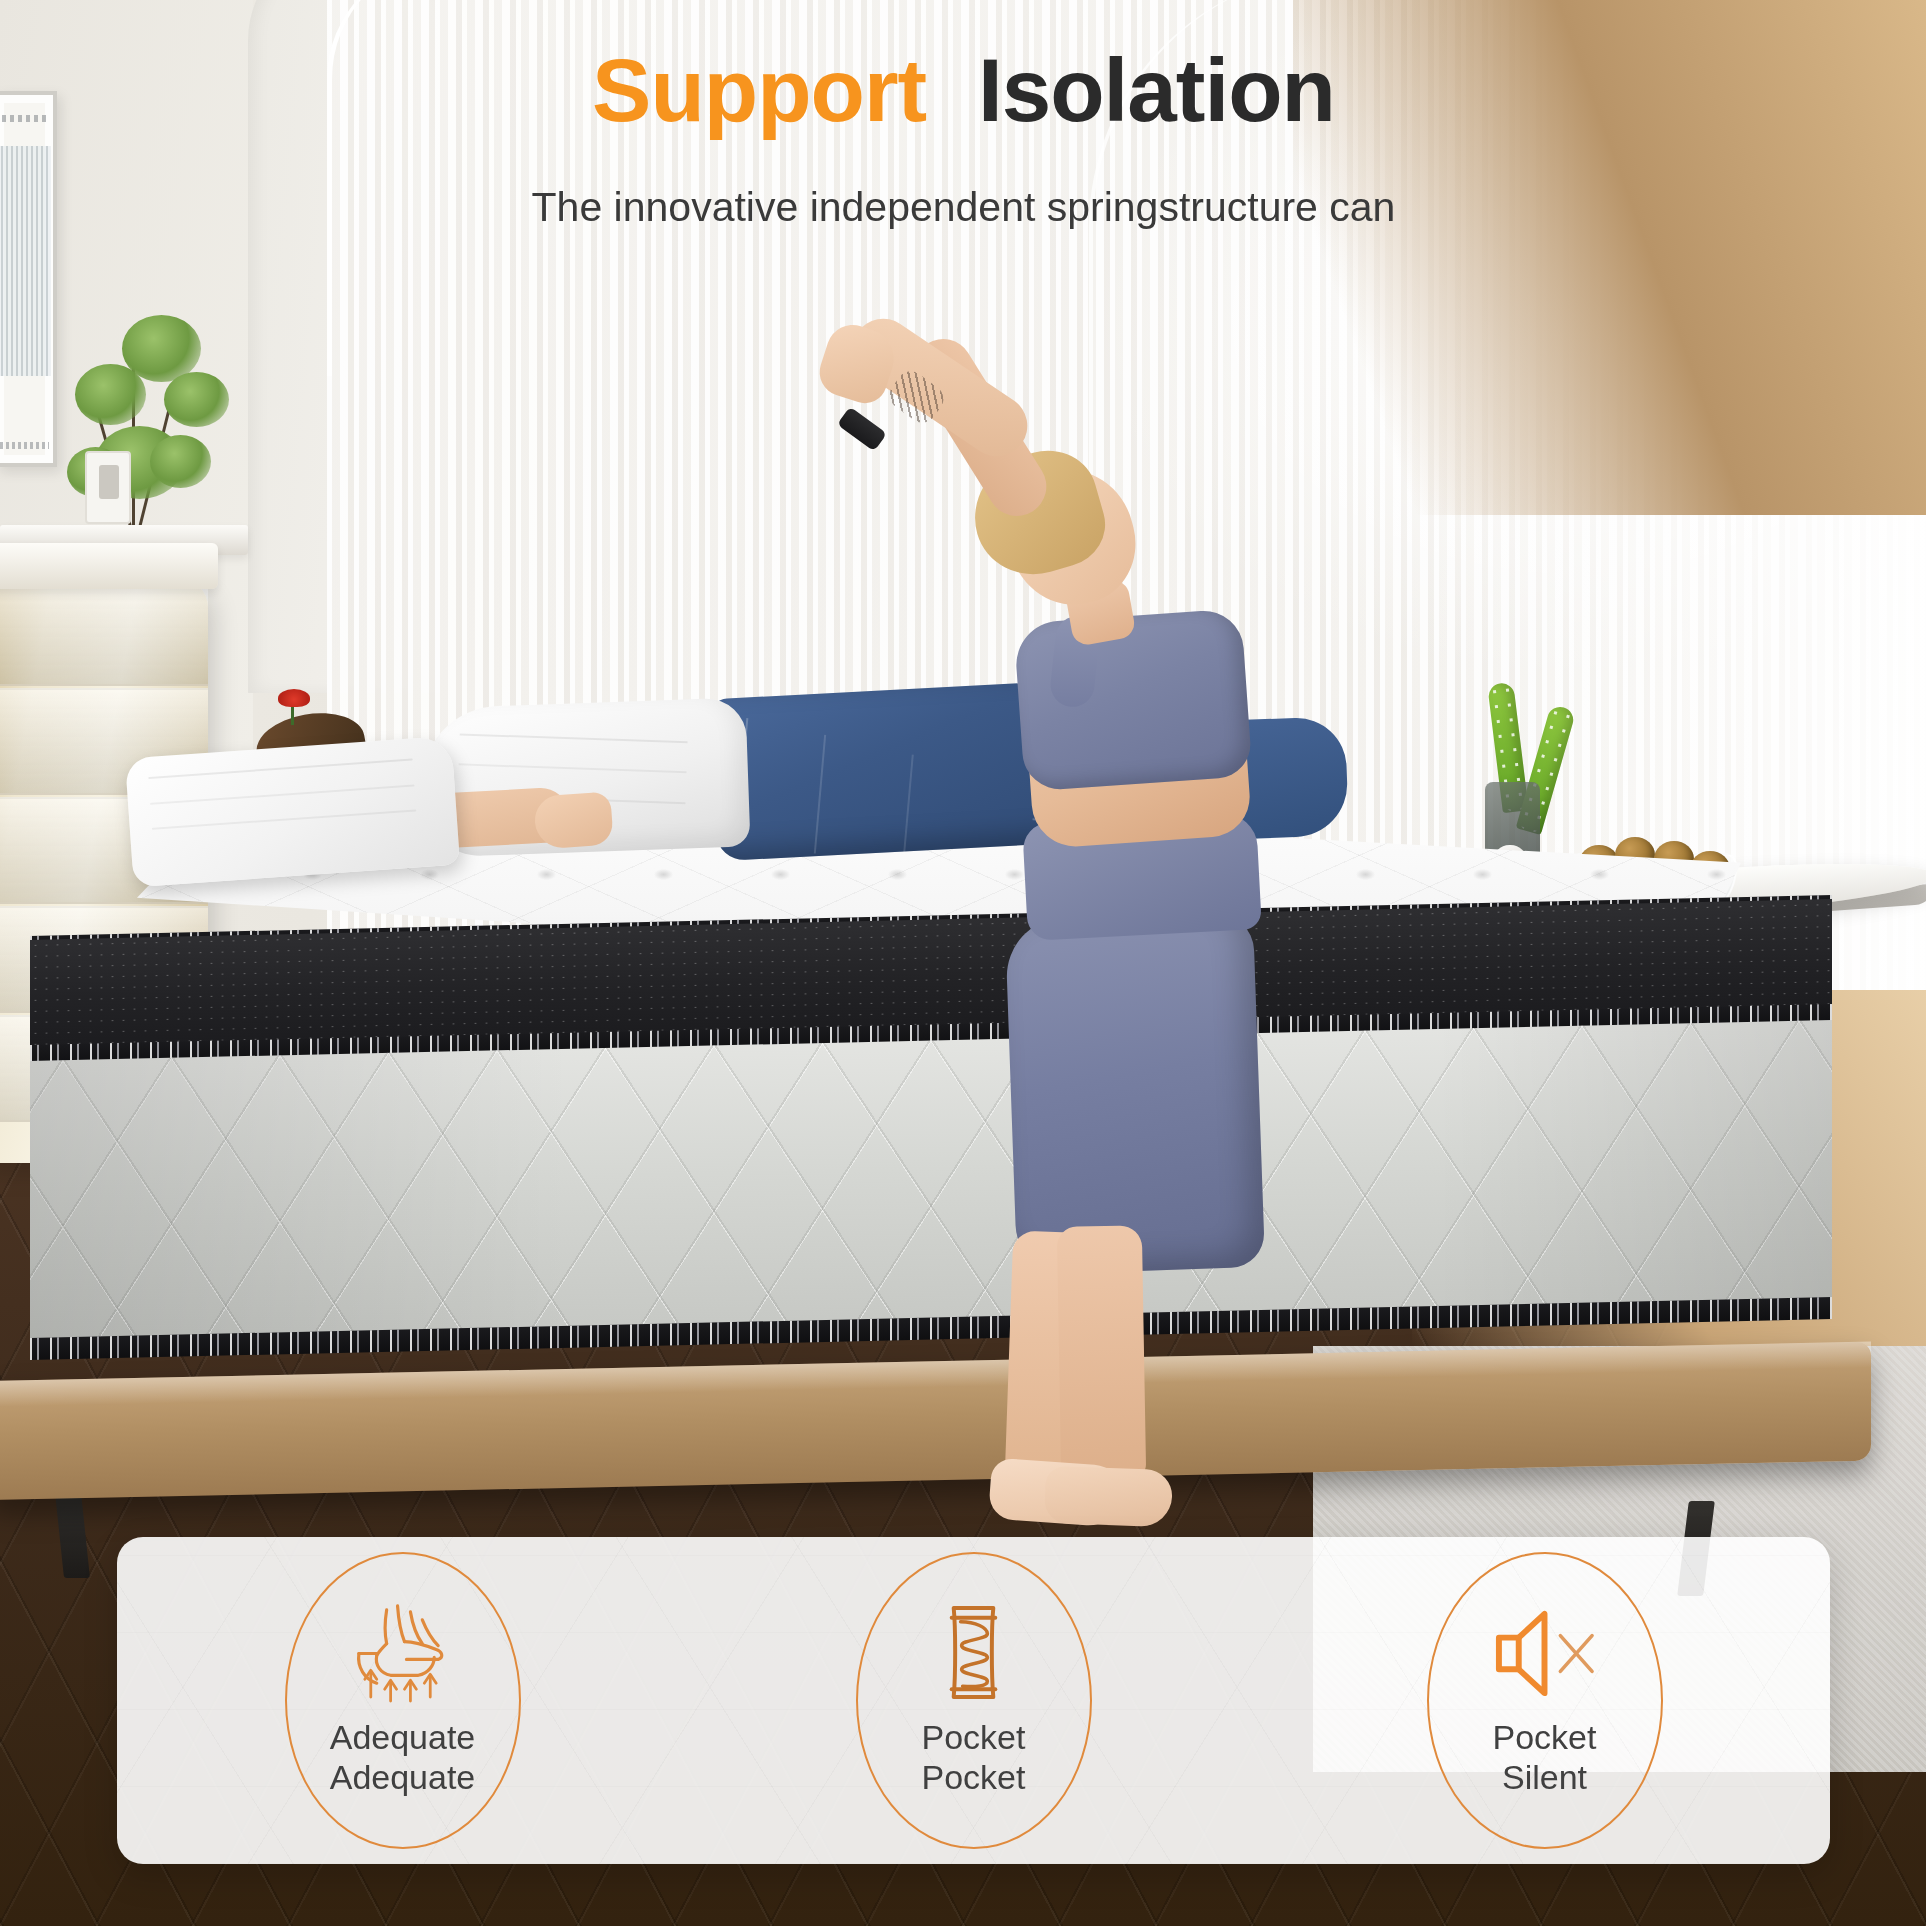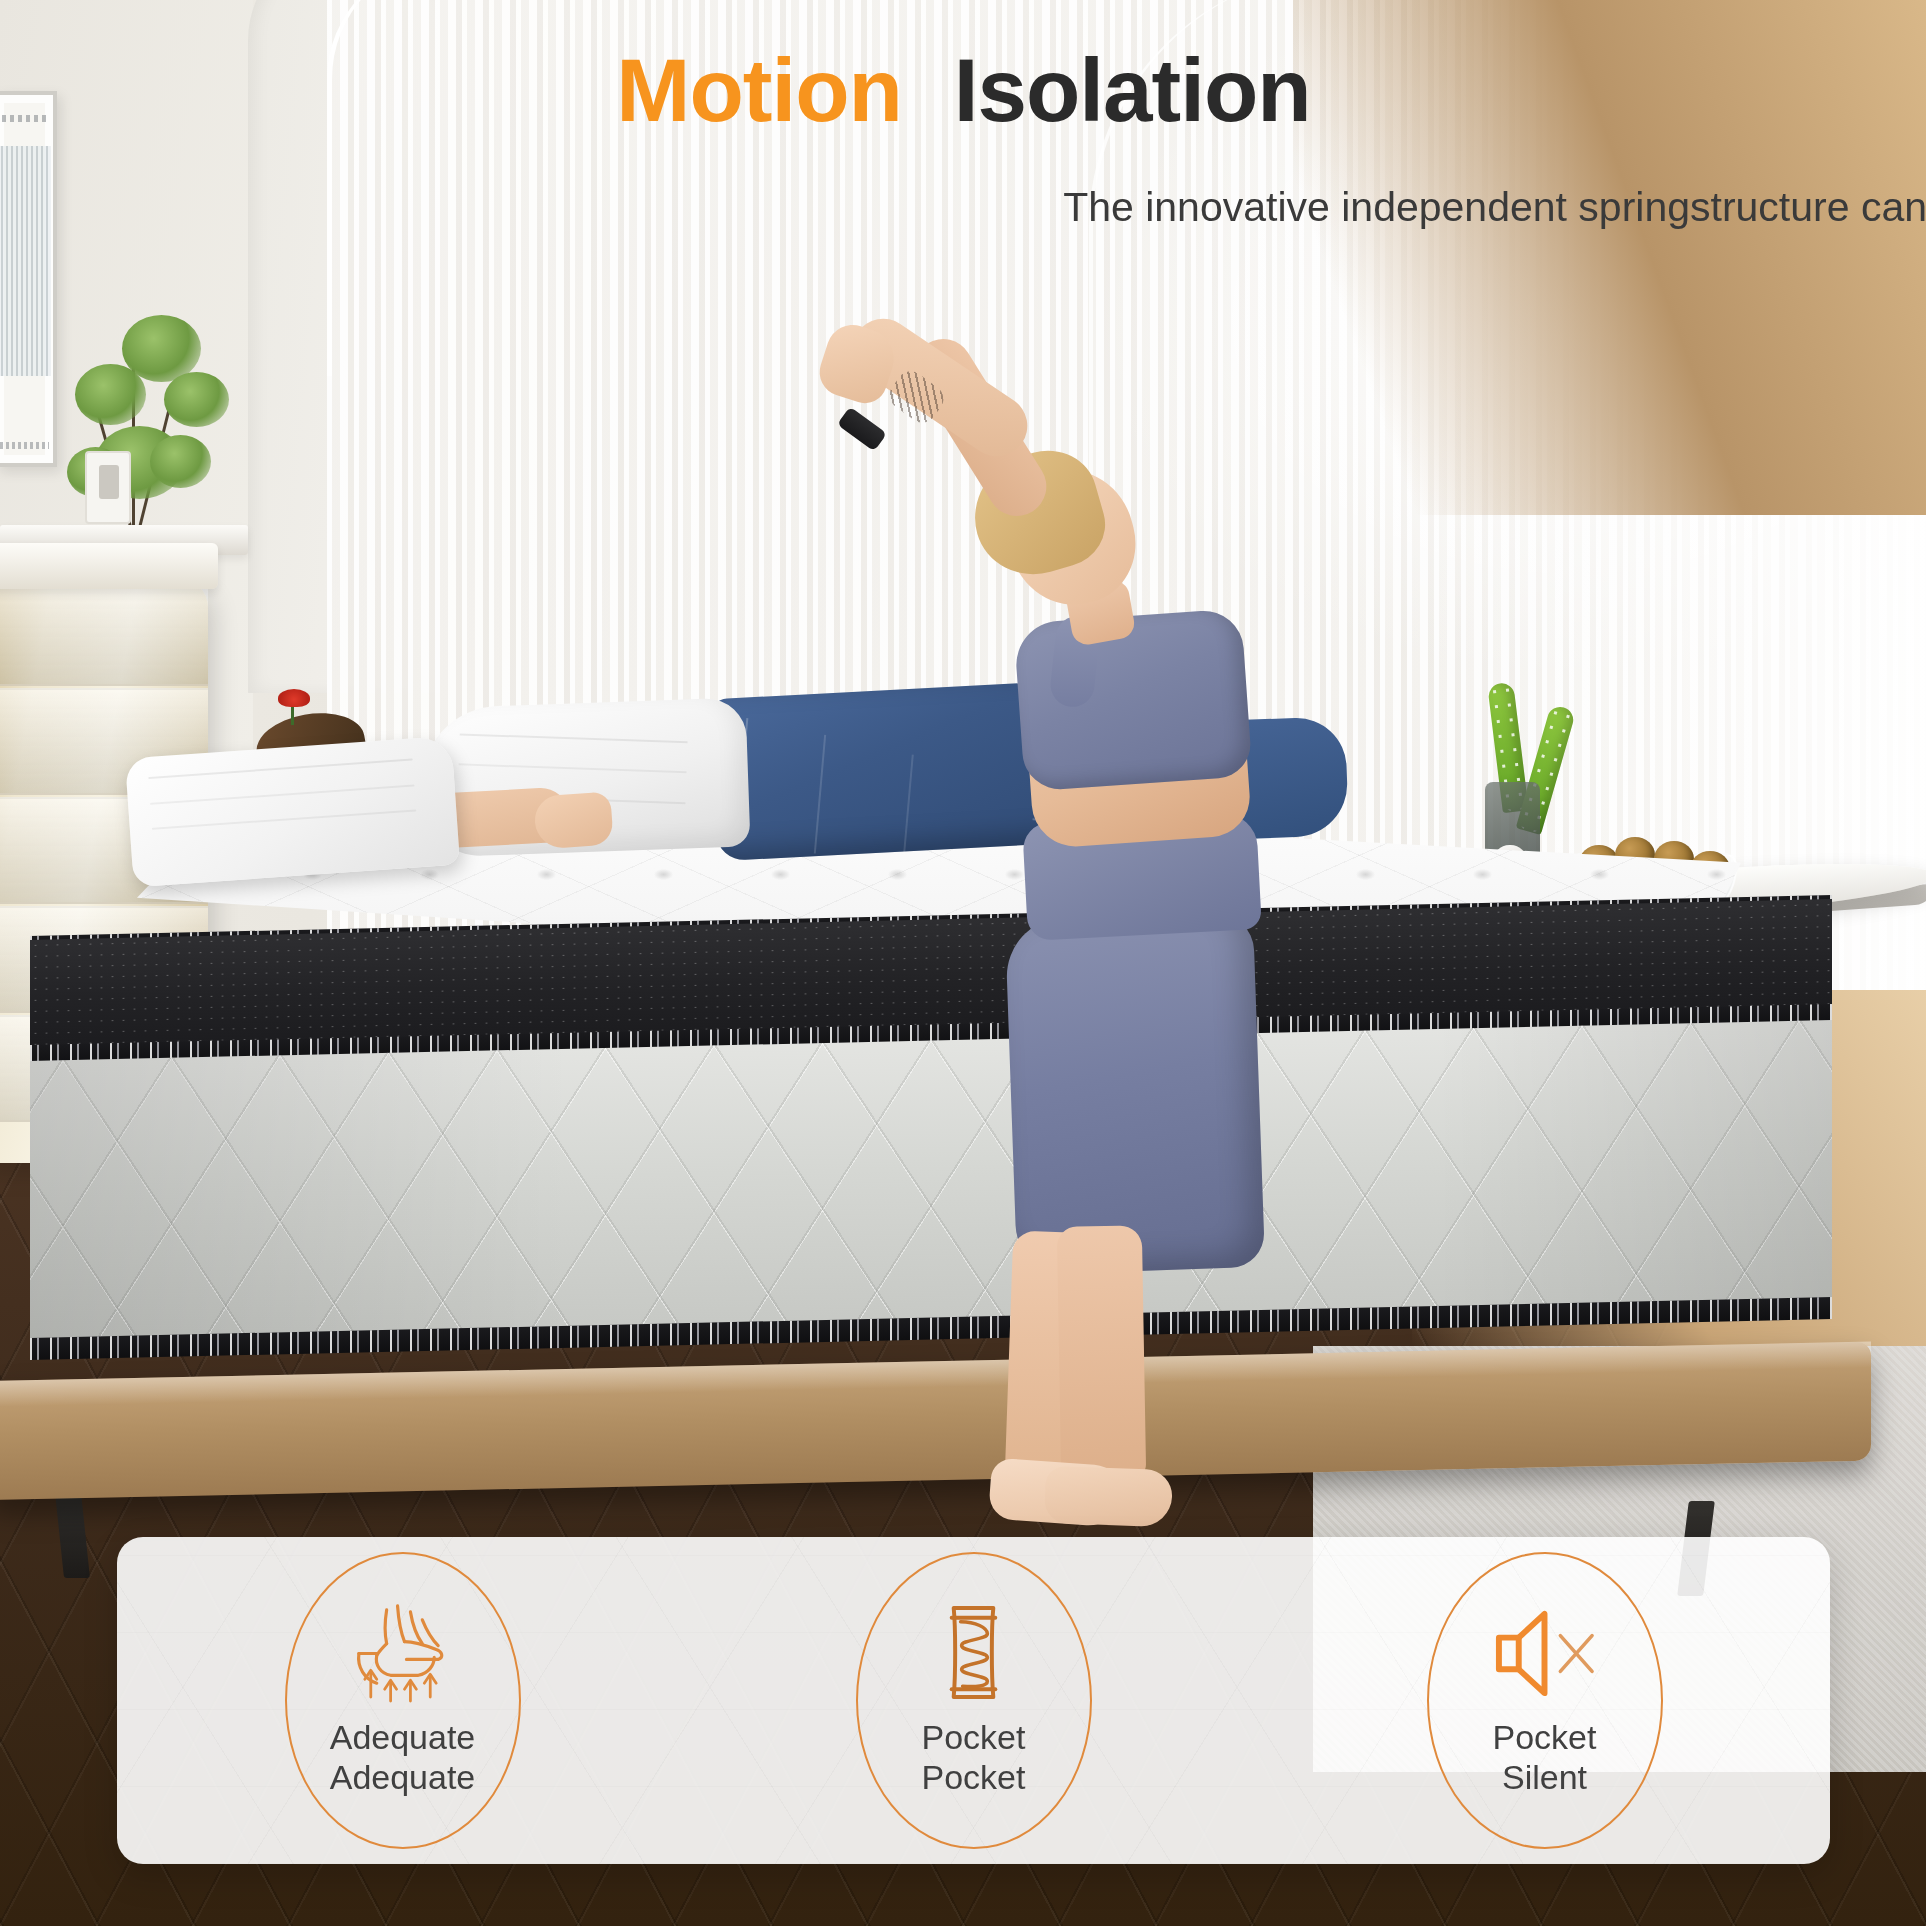--- a/index.html
+++ b/index.html
@@ -291,21 +291,21 @@
     border:2px solid rgba(255,255,255,.75); border-radius:12px 12px 57px 57px; }
   .kiwi { position:absolute; width:40px; height:36px;
     background:radial-gradient(circle at 36% 32%, #c79b54, #99722f 65%, #7b5a22);
     border-radius:50%; box-shadow:inset -4px -3px 6px rgba(0,0,0,.25); }
 
   
   .headline { position:absolute; left:0; top:42px; width:1927px; text-align:center;
     font-size:89px; font-weight:700; letter-spacing:-1px; line-height:1.08; z-index:30; }
   .hl-accent { color:#F7941E; }
   .hl-dark   { color:#2b2b2b;margin-left:28px; }
-  .subtitle { position:absolute; left:0; top:178px; width:1927px; text-align:right;
+  .subtitle { position:absolute; left:0; top:178px; width:1927px; text-align:center;
     font-size:41px; font-weight:400; color:#3a3a3a; line-height:1.42; z-index:30; }
   .subtitle span { display:block; }
 
   
   .feature-panel { position:absolute; left:117px; top:1537px; width:1713px; height:327px;
     background:rgba(255,255,255,.90);
     border-radius:26px; z-index:40;
     box-shadow:0 12px 34px rgba(0,0,0,.18);
     display:flex; align-items:center; }
   .fp-tex { position:absolute; inset:0; border-radius:26px; overflow:hidden;
@@ -472,21 +472,21 @@
       <div class="w-hand"></div>
       <div class="w-shin"></div>
       <div class="w-shin2"></div>
       <div class="w-foot"></div>
       <div class="w-foot2"></div>
     </div>
 
   </div>
 
   <div class="headline">
-    <span class="hl-accent">Motion</span>
+    <span class="hl-accent">Support</span>
     <span class="hl-dark">Isolation</span>
   </div>
 
   <div class="subtitle">
     <span>The innovative independent springstructure can</span>
   </div>
 
   <div class="feature-panel">
     <div class="fp-tex"></div>
 

